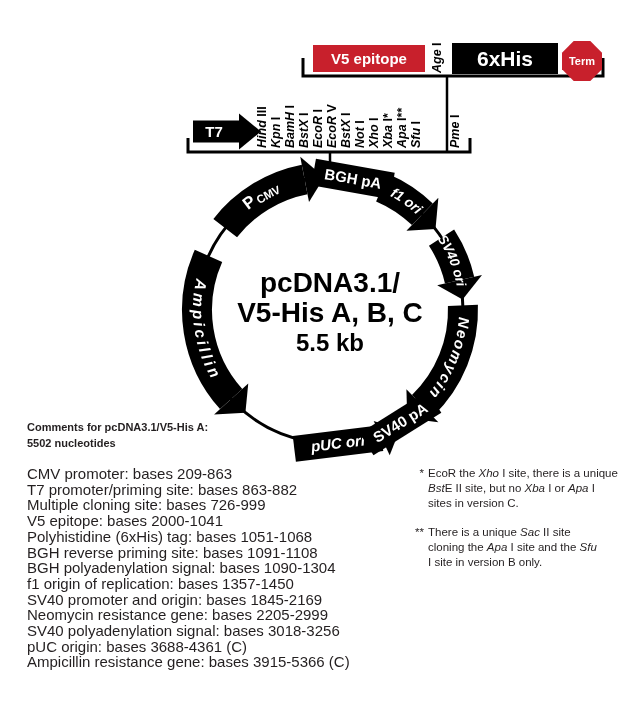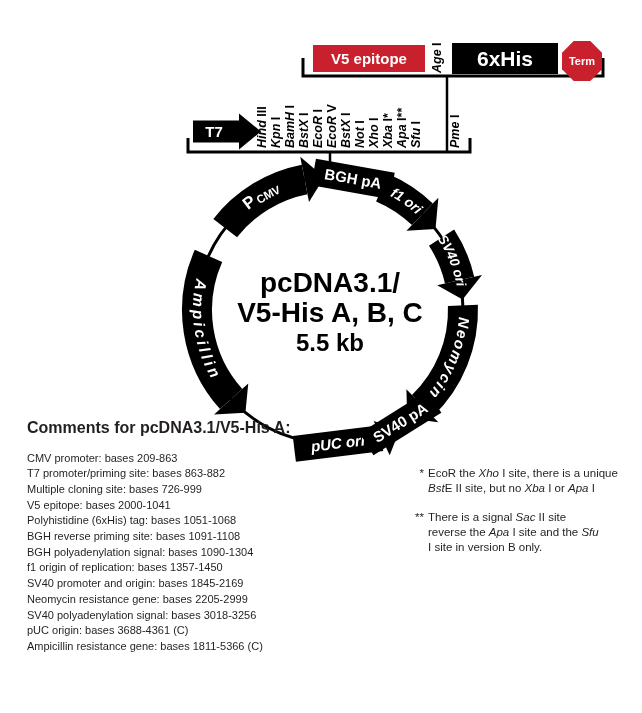--- a/index.html
+++ b/index.html
@@ -1,22 +1,22 @@
 <!DOCTYPE html>
 <html><head>
 <meta charset="utf-8">
 <style>
   html,body{margin:0;padding:0;background:#fff;}
   .page{position:relative;width:642px;height:713px;background:#fff;overflow:hidden;
         font-family:"Liberation Sans",sans-serif;color:#231f20;}
   svg{position:absolute;left:0;top:0;}
   svg text{font-family:"Liberation Sans",sans-serif;}
   .comments{position:absolute;left:27px;top:420px;width:370px;}
-  .c-title{font-weight:bold;font-size:16px;line-height:15.5px;}
-  .c-list{margin-top:15px;font-size:11px;line-height:15.7px;}
+  .c-title{font-weight:bold;font-size:11px;line-height:15.5px;}
+  .c-list{margin-top:15px;font-size:15px;line-height:15.7px;}
   .footnotes{position:absolute;left:408px;top:466px;width:225px;font-size:11.5px;line-height:15px;}
   .fn-row{display:flex;margin-bottom:14px;}
   .fn-marker{flex:none;width:16px;text-align:right;padding-right:4px;}
   .fn-lines em{font-style:italic;}
 </style>
 </head>
 <body>
 
 <div class="page">
 
@@ -103,49 +103,51 @@
       </g>
 
     <text x="330" y="292" text-anchor="middle" font-weight="bold" font-size="28" fill="#000">pcDNA3.1/</text>
     <text x="330" y="322" text-anchor="middle" font-weight="bold" font-size="28" fill="#000">V5-His A, B, C</text>
     <text x="330" y="351" text-anchor="middle" font-weight="bold" font-size="24" fill="#000">5.5 kb</text>
   </svg>
 
   <div class="comments">
     <div class="c-title">
       <div>Comments for pcDNA3.1/V5-His A:</div>
+      <div>5502 nucleotides</div>
     </div>
     <div class="c-list" id="comments-list">
         <div>CMV promoter: bases 209-863</div>
         <div>T7 promoter/priming site: bases 863-882</div>
         <div>Multiple cloning site: bases 726-999</div>
         <div>V5 epitope: bases 2000-1041</div>
         <div>Polyhistidine (6xHis) tag: bases 1051-1068</div>
         <div>BGH reverse priming site: bases 1091-1108</div>
         <div>BGH polyadenylation signal: bases 1090-1304</div>
         <div>f1 origin of replication: bases 1357-1450</div>
         <div>SV40 promoter and origin: bases 1845-2169</div>
         <div>Neomycin resistance gene: bases 2205-2999</div>
         <div>SV40 polyadenylation signal: bases 3018-3256</div>
         <div>pUC origin: bases 3688-4361 (C)</div>
-        <div>Ampicillin resistance gene: bases 1811-5366 (C)</div>
+        <div>Ampicillin resistance gene: bases 3915-5366 (C)</div>
       </div>
   </div>
 
   <div class="footnotes" id="footnotes">
       <div class="fn-row">
         <div class="fn-marker">*</div>
         <div class="fn-lines">
           <div><span>EcoR the </span><em>Xho</em><span> I site, there is a unique</span></div>
           <div><em>Bst</em><span>E II site, but no </span><em>Xba</em><span> I or </span><em>Apa</em><span> I</span></div>
+          <div><span>sites in version C.</span></div>
         </div>
       </div>
       <div class="fn-row">
         <div class="fn-marker">**</div>
         <div class="fn-lines">
-          <div><span>There is a signal </span><em>Sac</em><span> II site</span></div>
-          <div><span>reverse the </span><em>Apa</em><span> I site and the </span><em>Sfu</em></div>
+          <div><span>There is a unique </span><em>Sac</em><span> II site</span></div>
+          <div><span>cloning the </span><em>Apa</em><span> I site and the </span><em>Sfu</em></div>
           <div><span>I site in version B only.</span></div>
         </div>
       </div>
     </div>
 
 </div>
 
 </body></html>

